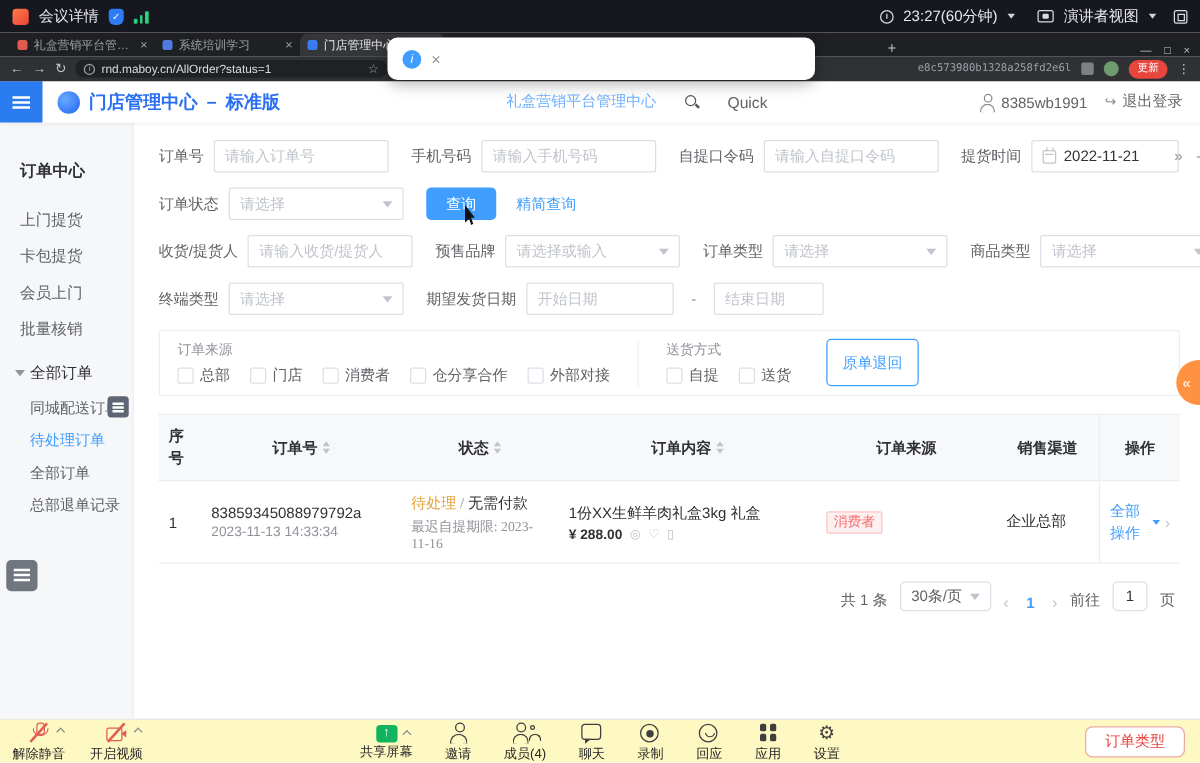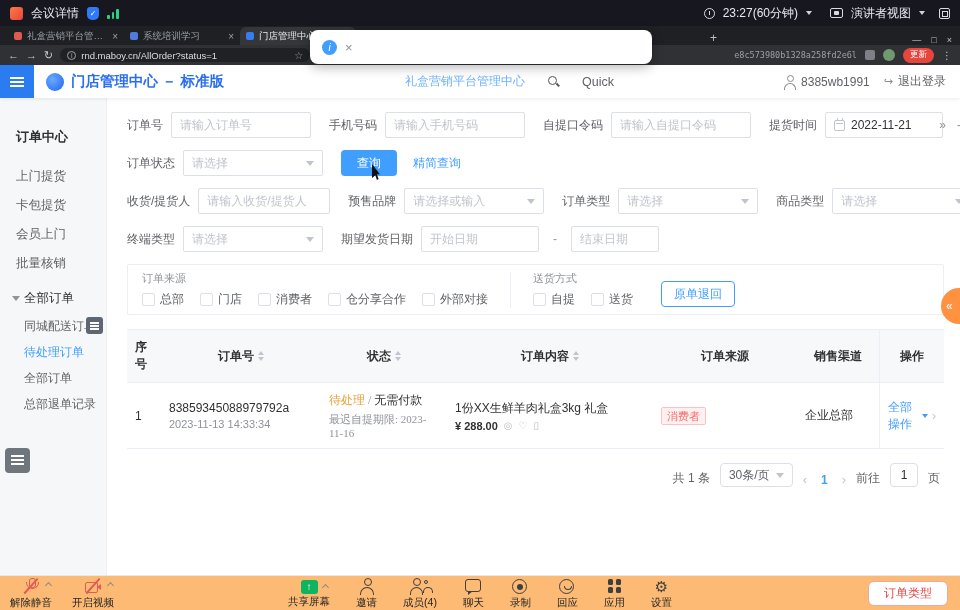--- a/index.html
+++ b/index.html
@@ -117,21 +117,21 @@
 .btn-primary{height:26px;padding:0 16px;background:#409eff;color:#fff;border:none;border-radius:4px;font-size:12px;font-family:inherit;margin-right:16px;}
 .link-blue{color:#409eff;font-size:12px;}
 
 .filter-panel{border:1px solid #ebeef5;border-radius:2px;display:flex;align-items:center;padding:6px 14px;margin-bottom:14px;}
 .fgroup{display:flex;flex-direction:column;gap:5px;}
 .fgroup-label{font-size:11px;color:#909399;}
 .fgroup-opts{display:flex;align-items:center;gap:16px;}
 .chk{display:flex;align-items:center;gap:5px;font-size:12px;color:#606266;white-space:nowrap;}
 .cbox{width:13px;height:13px;border:1px solid #dcdfe6;border-radius:2px;background:#fff;flex:none;}
 .vdiv{width:1px;height:36px;background:#ebeef5;margin:0 22px;}
-.btn-outline{height:26px;padding:0 12px;background:#fff;border:1px solid #409eff;color:#409eff;border-radius:4px;font-size:12px;font-family:inherit;margin-left:28px;align-self:flex-end;margin-bottom:1px;}
+.btn-outline{height:38px;padding:0 12px;background:#fff;border:1px solid #409eff;color:#409eff;border-radius:4px;font-size:12px;font-family:inherit;margin-left:28px;align-self:flex-end;margin-bottom:1px;}
 
 
 .dtable{width:100%;}
 .tr{display:flex;align-items:stretch;border-bottom:1px solid #ebeef5;}
 .tr.head{background:#f7f8fa;border-top:1px solid #ebeef5;}
 .td{padding:9px 8px;font-size:12px;color:#303133;display:flex;flex-direction:column;justify-content:center;}
 .tr.head .td{flex-direction:row;align-items:center;font-weight:bold;}
 .c0{width:34px;}.c1{width:160px;}.c2{width:126px;font-family:Liberation Serif, serif;}.c3{width:206px;}.c4{width:144px;}.c5{width:82px;}
 .c6{flex:1;border-left:1px solid #ebeef5;}
 .sort{display:inline-flex;flex-direction:column;margin-left:4px;}
@@ -162,21 +162,21 @@
 .pg-input{width:28px;height:24px;border:1px solid #dcdfe6;border-radius:4px;text-align:center;font-size:12px;color:#303133;outline:none;font-family:inherit;}
 
 
 .side-float-chevron{position:absolute;right:0;top:288px;width:19px;height:36px;background:#ff9240;border-radius:18px 0 0 18px;color:#fff;font-size:12px;line-height:36px;padding-left:5px;z-index:60;}
 .side-float-chevron::after{content:"«";}
 .list-float{position:absolute;left:5px;top:448px;width:25px;height:25px;background:rgba(98,103,112,.9);border-radius:4px;z-index:60;}
 .list-float::after{content:"";position:absolute;left:6px;top:7px;width:13px;height:1.8px;background:#fff;box-shadow:0 4px 0 #fff,0 8px 0 #fff;}
 .mouse-cursor{position:absolute;left:372px;top:164px;width:11px;height:16px;background:#111;clip-path:polygon(0 0,0 88%,30% 70%,45% 100%,60% 94%,44% 64%,72% 64%);z-index:120;}
 
 
-.meet-toolbar{position:absolute;left:0;right:0;bottom:0;height:35px;background:#fdba74;border-top:1px solid #e8e8e8;z-index:50;}
+.meet-toolbar{position:absolute;left:0;right:0;bottom:0;height:35px;background:#fef9c3;border-top:1px solid #e8e8e8;z-index:50;}
 .tb-left{position:absolute;left:10px;top:2px;display:flex;gap:20px;}
 .tb-center{display:flex;justify-content:center;gap:26px;padding-top:2px;}
 .tb-item{display:flex;flex-direction:column;align-items:center;position:relative;}
 .tb-label{font-size:10.5px;color:#262626;margin-top:1px;white-space:nowrap;}
 .up-caret{position:absolute;right:-10px;top:5px;width:5px;height:5px;border-left:1.5px solid #8b8b8b;border-top:1.5px solid #8b8b8b;transform:rotate(45deg);}
 .ic{position:relative;width:20px;height:17px;display:block;}
 .ic-mic::before{content:"";position:absolute;left:7.5px;top:0;width:5px;height:8px;border:1.5px solid #e25b55;border-radius:3px;}
 .ic-mic::after{content:"";position:absolute;left:4.5px;top:4px;width:11px;height:6px;border:1.5px solid #e25b55;border-top:none;border-radius:0 0 7px 7px;}
 .ic-cam::before{content:"";position:absolute;left:2px;top:3.5px;width:11px;height:9px;border:1.5px solid #e25b55;border-radius:2px;}
 .ic-cam::after{content:"";position:absolute;left:14px;top:5.5px;width:0;height:0;border-top:3px solid transparent;border-bottom:3px solid transparent;border-right:4px solid #e25b55;}

